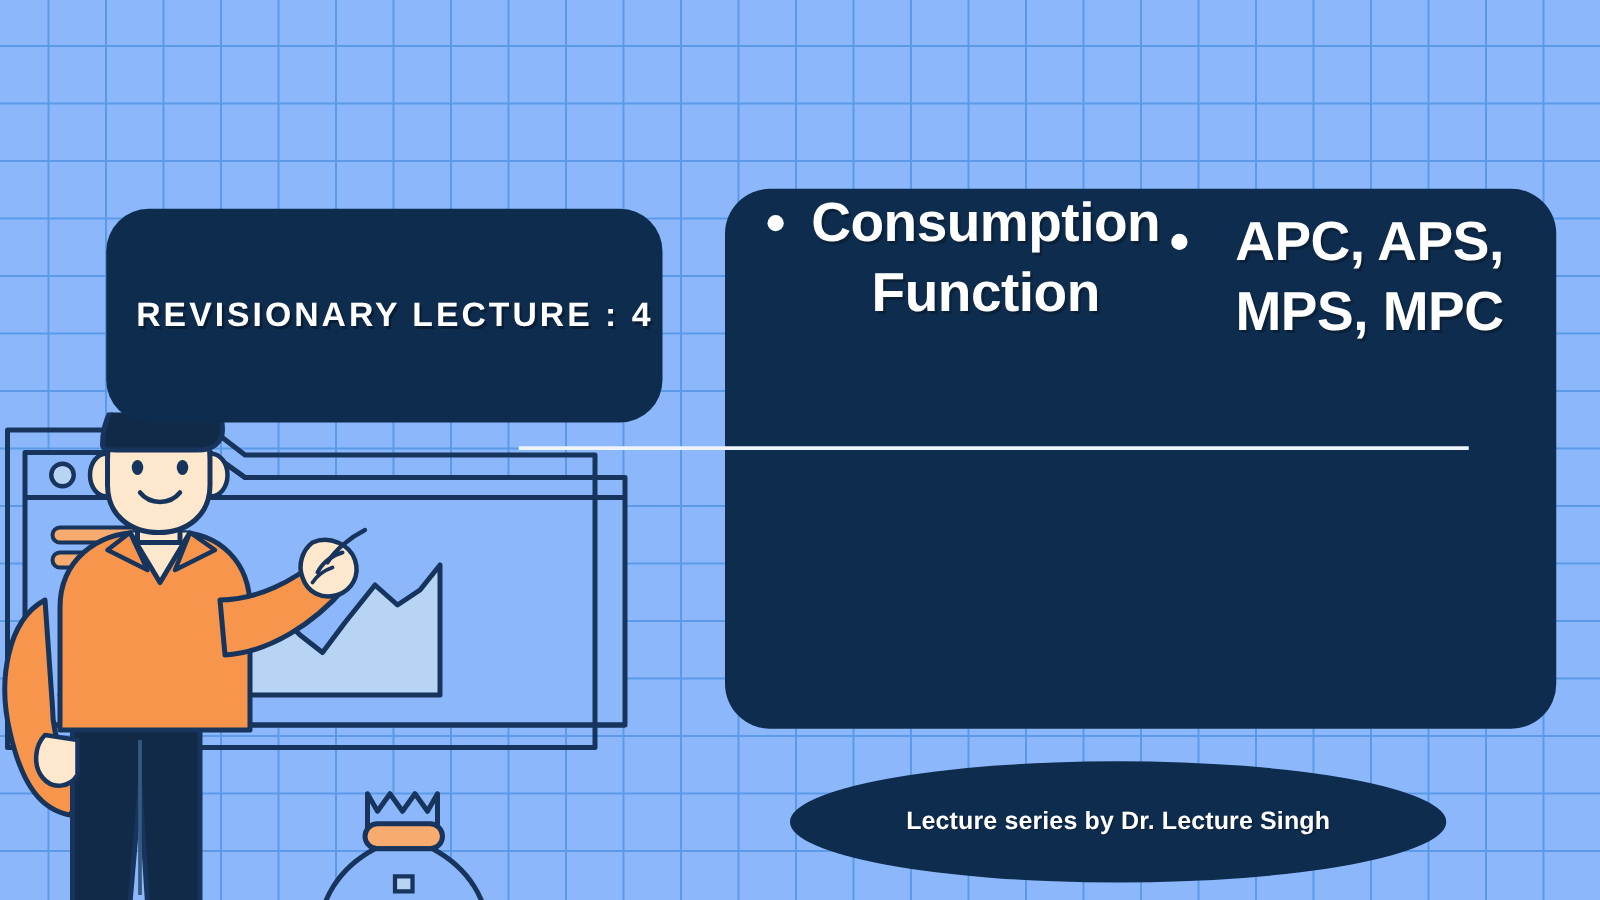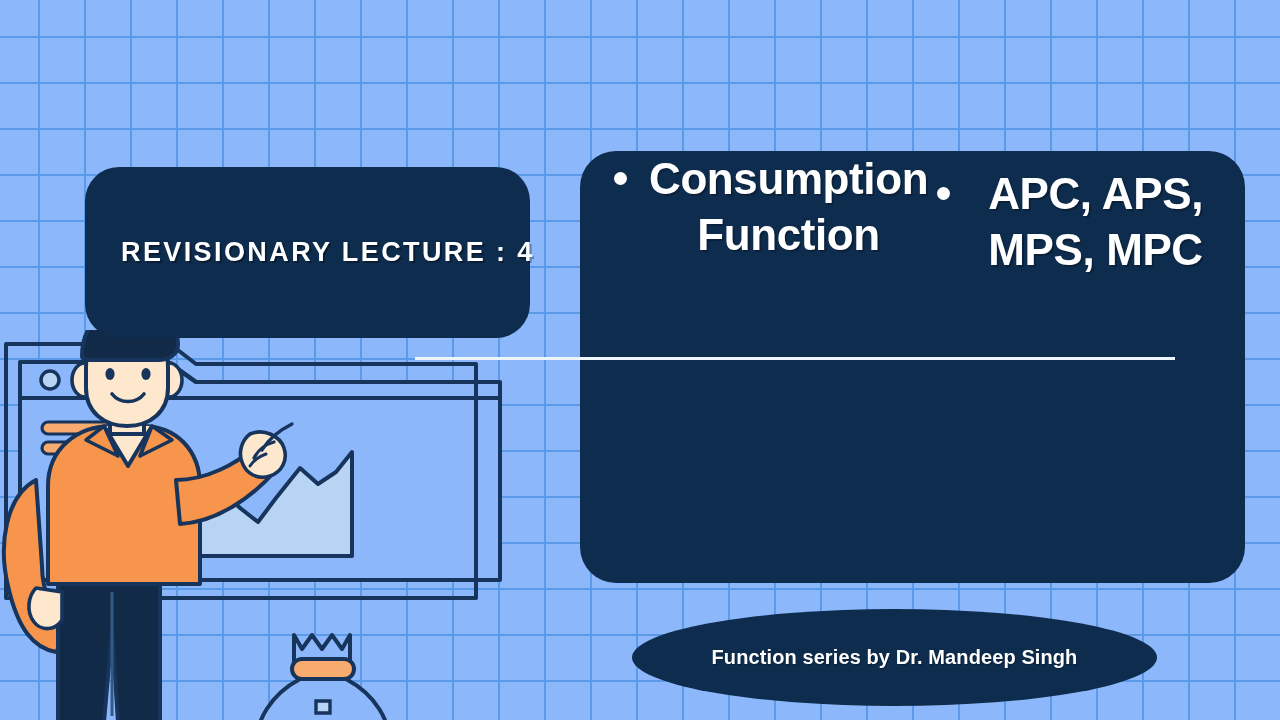--- a/index.html
+++ b/index.html
@@ -36,21 +36,21 @@
     position: absolute;
     left: 85px;
     top: 167px;
     width: 445px;
     height: 171px;
     border-radius: 34px;
     display: flex;
     align-items: center;
     justify-content: flex-start;
     box-sizing: border-box;
-    padding-left: 36px;
+    padding-left: 24px;
     z-index: 6;
   }
   #title-badge-text {
     color: #ffffff;
     font-size: 27px;
     font-weight: 700;
     letter-spacing: 2.4px;
     text-transform: uppercase;
     text-shadow: 2px 2px 0 rgba(0,0,0,0.30);
     white-space: nowrap;
@@ -235,16 +235,16 @@
       <span class="bullet-dot"></span>
       <span class="bullet-text">Consumption Function</span>
     </div>
     <div class="bullet-row" id="bullet-row-2">
       <span class="bullet-dot indent"></span>
       <span class="bullet-text">APC, APS, MPS, MPC</span>
     </div>
   </div>
 
   <div id="credit-ellipse" class="navy">
-    <span id="credit-text">Function series by Dr.  Mandeep Singh</span>
+    <span id="credit-text">Lecture series by Dr.  Lecture Singh</span>
   </div>
 
 </div>
 
 </body></html>

